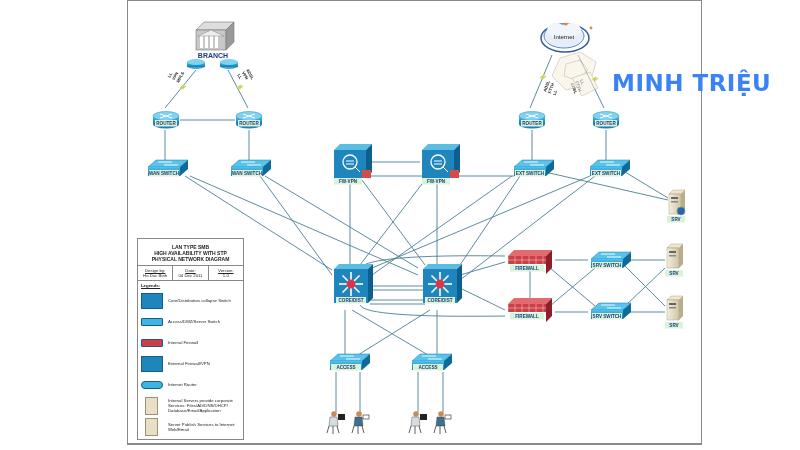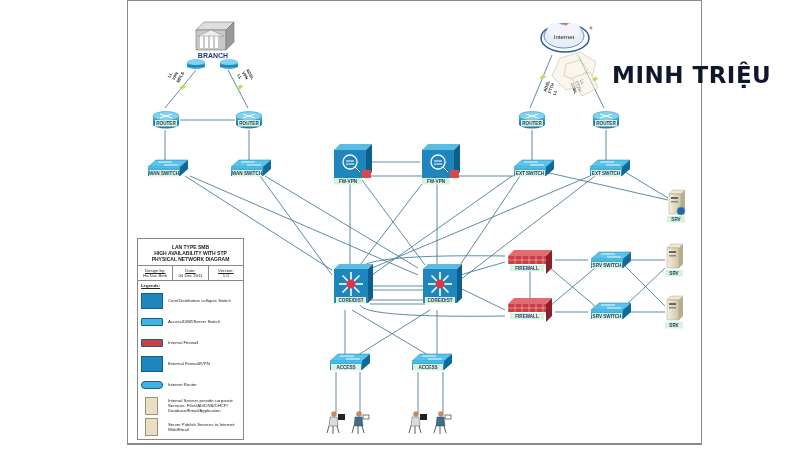--- a/index.html
+++ b/index.html
@@ -2,21 +2,21 @@
 <html><head>
 <meta charset="utf-8">
 <style>
   html, body { margin:0; padding:0; }
   body { width:800px; height:450px; background:#ffffff; position:relative; overflow:hidden; font-family:"Liberation Sans", sans-serif; }
   #frame { position:absolute; left:127px; top:0; width:575px; height:445px; border-left:1px solid #8a8a8a; border-right:1px solid #8a8a8a; border-bottom:2px solid #8a8a8a; border-top:1px solid #8a8a8a; box-sizing:border-box; background:#fff; }
   svg#diagram { position:absolute; left:0; top:0; width:800px; height:450px; }
   .lbl { font-family:"Liberation Sans", sans-serif; font-weight:bold; fill:#1a3d7a; }
   .tag { fill:#d9f2d9; }
   .link { stroke:#4b7f95; stroke-width:0.9; fill:none; }
-  .brand { position:absolute; left:612px; top:62px; font-family:"DejaVu Sans", sans-serif; font-weight:bold; font-size:23px; color:#0f172a; letter-spacing:0.5px; }
+  .brand { position:absolute; left:612px; top:70px; font-family:"DejaVu Sans", sans-serif; font-weight:bold; font-size:23px; color:#3b82f6; letter-spacing:0.5px; }
   .legend { position:absolute; left:137px; top:238px; width:105px; height:200px; border:1px solid #888; background:#fff; font-size:4.3px; color:#222; }
   .legend .title { text-align:center; font-weight:bold; font-size:5px; line-height:6px; padding:5px 2px 3px; border-bottom:1px solid #888; }
   .legend .meta { display:flex; border-bottom:1px solid #888; }
   .legend .meta div { flex:1; text-align:center; padding:2px 0; border-right:1px solid #888; line-height:5px; }
   .legend .meta div:last-child { border-right:none; }
   .legend .meta .k { text-decoration:underline; }
   .legend .lg-h { text-decoration:underline; font-weight:bold; padding:2px 3px; }
   .legend .row { display:flex; align-items:center; height:21px; padding-left:3px; }
   .legend .row .ic { width:20px; height:14px; margin-right:5px; flex:none; }
   .legend .row span.t { line-height:5px; }

